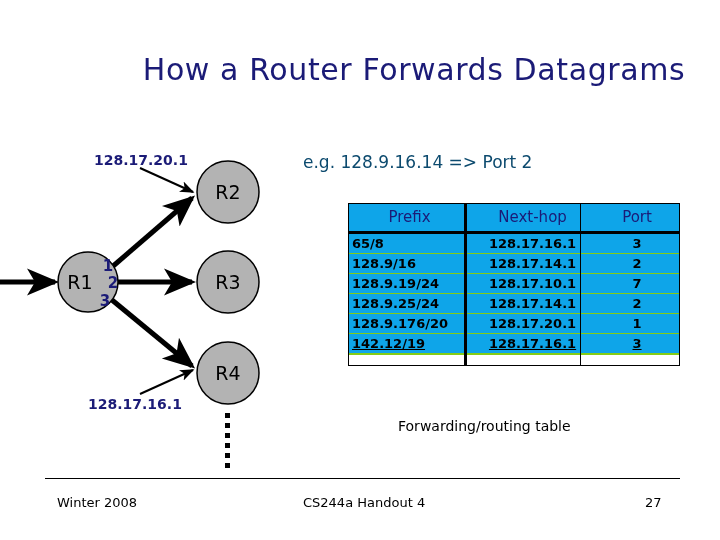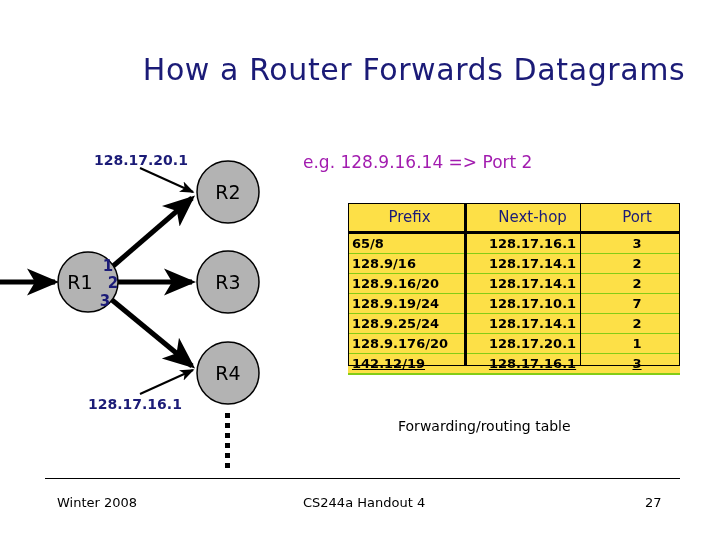--- a/index.html
+++ b/index.html
@@ -68,35 +68,35 @@
     white-space: nowrap;
   }
   #ip-label-top { left: 94px; top: 152px; }
   #ip-label-bottom { left: 88px; top: 396px; }
 
   
   #example-line {
     position: absolute;
     left: 303px;
     top: 152px;
-    color: #a21caf;
+    color: #0c4a6e;
     font-family: "DejaVu Sans", sans-serif;
     font-size: 17px;
     white-space: nowrap;
   }
 
   
   #forwarding-table {
     position: absolute;
     left: 348px;
     top: 203px;
     width: 332px;
     border-collapse: collapse;
     table-layout: fixed;
-    background: #fde047;
+    background: #0ea5e9;
   }
   #forwarding-table th,
   #forwarding-table td {
     padding: 0;
     margin: 0;
     height: 19px;
     line-height: 19px;
     font-family: "DejaVu Sans", sans-serif;
   }
   #forwarding-table th {
@@ -261,25 +261,20 @@
         <td class="col-prefix">65/8</td>
         <td class="col-nexthop">128.17.16.1</td>
         <td class="col-port">3</td>
       </tr>
       <tr>
         <td class="col-prefix">128.9/16</td>
         <td class="col-nexthop">128.17.14.1</td>
         <td class="col-port">2</td>
       </tr>
       <tr>
-        <td class="col-prefix">128.9.16/20</td>
-        <td class="col-nexthop">128.17.14.1</td>
-        <td class="col-port">2</td>
-      </tr>
-      <tr>
         <td class="col-prefix">128.9.19/24</td>
         <td class="col-nexthop">128.17.10.1</td>
         <td class="col-port">7</td>
       </tr>
       <tr>
         <td class="col-prefix">128.9.25/24</td>
         <td class="col-nexthop">128.17.14.1</td>
         <td class="col-port">2</td>
       </tr>
       <tr>

